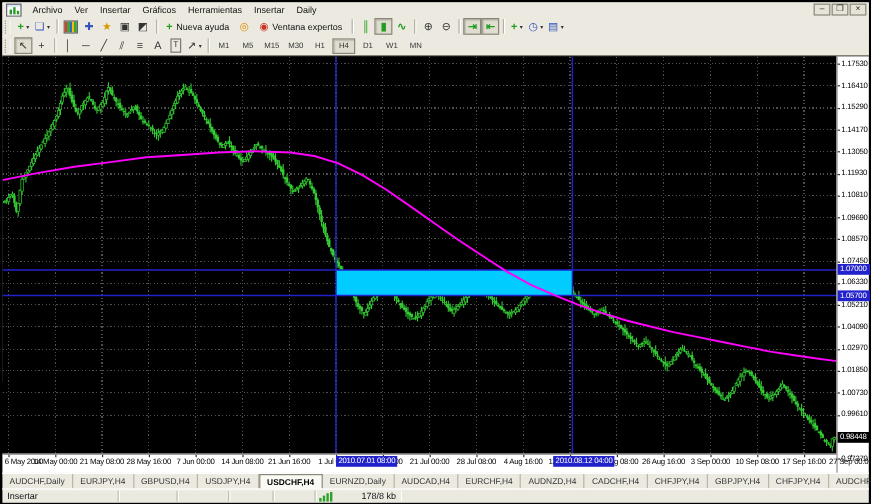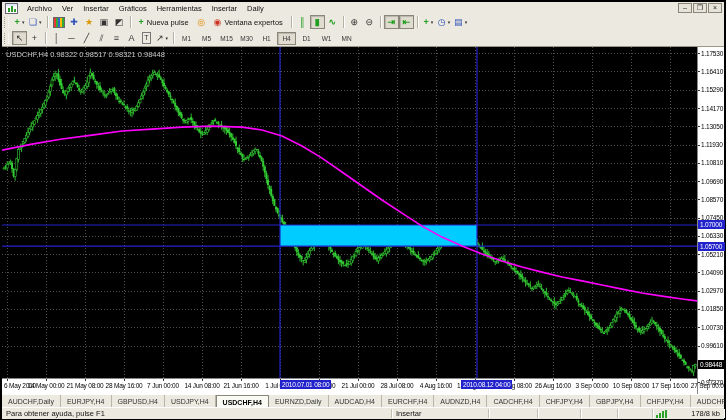--- a/index.html
+++ b/index.html
@@ -118,21 +118,21 @@
         </button>
     <button class="tbtn">
           <span class="glyph">▣</span>
         </button>
     <button class="tbtn">
           <span class="glyph">◩</span>
         </button>
     <i class="sep"></i>
     <button class="tbtn txtbtn">
           <span class="glyph g-green">+</span>
-          <span>Nueva pulse</span>
+          <span>Nueva ayuda</span>
         </button>
     <button class="tbtn">
           <span class="glyph g-orange">◎</span>
         </button>
     <button class="tbtn txtbtn">
           <span class="glyph g-red">◉</span>
           <span>Ventana expertos</span>
         </button>
     <i class="sep"></i>
     <button class="tbtn">
@@ -216,21 +216,20 @@
           <button class="tfbtn">H1</button>
           <button class="tfbtn pressed">H4</button>
           <button class="tfbtn">D1</button>
           <button class="tfbtn">W1</button>
           <button class="tfbtn">MN</button>
         </span>
   </div>
 
   <div class="chartwin">
     <div class="plot">
-      <div class="charttitle">USDCHF,H4  0.98322 0.98517 0.98321 0.98448</div>
       <svg id="plotsvg" width="695" height="331">
             <line x1="5" y1="0" x2="5" y2="331" stroke="#4F4F4F" stroke-width="1" stroke-dasharray="1 2" shape-rendering="crispEdges"></line>
             <line x1="44" y1="0" x2="44" y2="331" stroke="#4F4F4F" stroke-width="1" stroke-dasharray="1 2" shape-rendering="crispEdges"></line>
             <line x1="83" y1="0" x2="83" y2="331" stroke="#4F4F4F" stroke-width="1" stroke-dasharray="1 2" shape-rendering="crispEdges"></line>
             <line x1="122" y1="0" x2="122" y2="331" stroke="#4F4F4F" stroke-width="1" stroke-dasharray="1 2" shape-rendering="crispEdges"></line>
             <line x1="161" y1="0" x2="161" y2="331" stroke="#4F4F4F" stroke-width="1" stroke-dasharray="1 2" shape-rendering="crispEdges"></line>
             <line x1="200" y1="0" x2="200" y2="331" stroke="#4F4F4F" stroke-width="1" stroke-dasharray="1 2" shape-rendering="crispEdges"></line>
             <line x1="239" y1="0" x2="239" y2="331" stroke="#4F4F4F" stroke-width="1" stroke-dasharray="1 2" shape-rendering="crispEdges"></line>
             <line x1="278" y1="0" x2="278" y2="331" stroke="#4F4F4F" stroke-width="1" stroke-dasharray="1 2" shape-rendering="crispEdges"></line>
             <line x1="317" y1="0" x2="317" y2="331" stroke="#4F4F4F" stroke-width="1" stroke-dasharray="1 2" shape-rendering="crispEdges"></line>
@@ -1232,21 +1231,20 @@
         <span class="tab">EURCHF,H4</span>
         <span class="tab">AUDNZD,H4</span>
         <span class="tab">CADCHF,H4</span>
         <span class="tab">CHFJPY,H4</span>
         <span class="tab">GBPJPY,H4</span>
         <span class="tab">CHFJPY,H4</span>
         <span class="tab">AUDCHF,H4</span>
       </div>
 
   <div class="statusbar">
-    <span class="scell grow">Para obtener ayuda, pulse F1</span>
     <span class="scell" style="width:88px">Insertar</span>
     <span class="scell" style="width:40px"></span>
     <span class="scell" style="width:34px"></span>
     <span class="scell" style="width:28px"></span>
     <span class="scell" style="width:26px"></span>
     <span class="signal">
           <i style="height:3px"></i>
           <i style="height:5px"></i>
           <i style="height:7px"></i>
           <i style="height:8px"></i>

